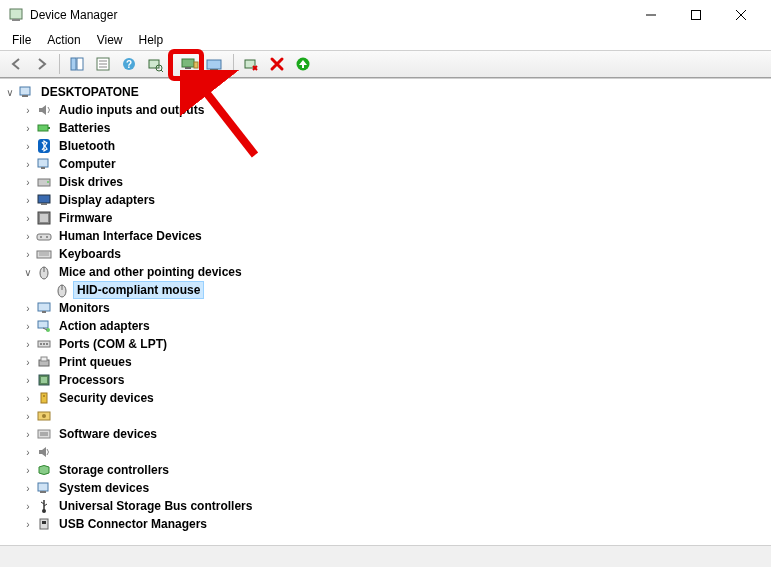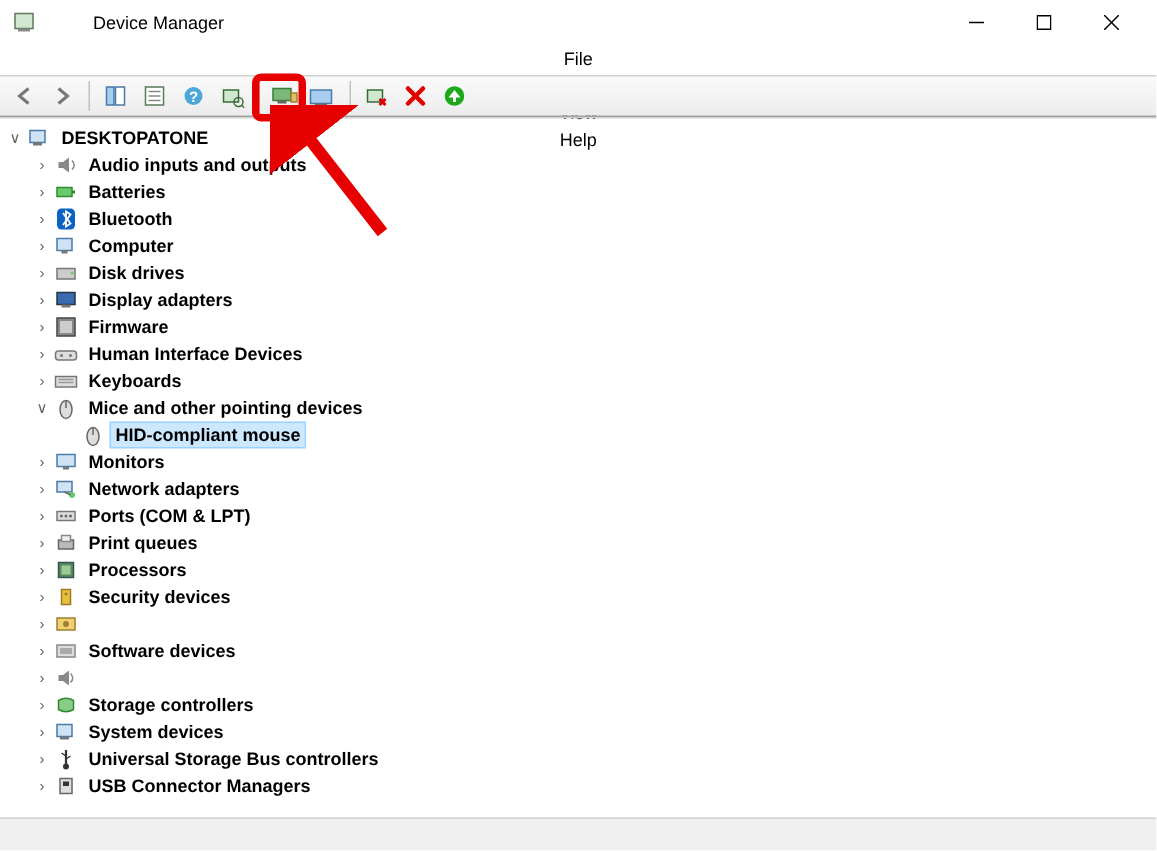--- a/index.html
+++ b/index.html
@@ -12,32 +12,30 @@
     height: 567px;
     overflow: hidden;
     position: relative;
   }
   .titlebar {
     height: 30px;
     display: flex;
     align-items: center;
     padding: 0 8px;
     background: #fff;
-    gap: 32px;
   }
   .title-icon { width: 16px; height: 16px; margin-right: 6px; display: inline-flex; align-items: center; justify-content: center; }
   .title-text { font-size: 12px; color: #000; flex: 1; }
   .win-controls { display: flex; }
   .win-btn { width: 45px; height: 30px; display: flex; align-items: center; justify-content: center; font-size: 12px; color:#000; }
   .menubar {
     height: 20px;
     display: flex;
     align-items: center;
     padding: 0 4px;
-    flex-direction: column;
   }
   .menu-item { padding: 2px 8px; cursor: default; }
   .toolbar {
     height: 28px;
     border-top: 1px solid #d0d0d0;
     border-bottom: 1px solid #a0a0a0;
     background: linear-gradient(#fafafa,#ececec);
     display: flex;
     align-items: center;
     padding: 0 4px;
@@ -337,21 +335,21 @@
     </div>
     <div class="row" style="padding-left: 22px;">
       <span class="expander">›</span>
       <span class="node-icon">
         <svg width="16" height="16">
           <rect x="2" y="3" width="10" height="7" fill="#cfe3f5" stroke="#4a7aa8"></rect>
           <circle cx="12" cy="12" r="2" fill="#6c6"></circle>
           <line x1="7" y1="10" x2="11" y2="12" stroke="#666"></line>
         </svg>
       </span>
-      <span class="node-label">Network adapters</span>
+      <span class="node-label">Action adapters</span>
     </div>
     <div class="row" style="padding-left: 22px;">
       <span class="expander">›</span>
       <span class="node-icon">
         <svg width="16" height="16">
           <rect x="2" y="5" width="12" height="6" fill="#ddd" stroke="#777"></rect>
           <circle cx="5" cy="8" r="1" fill="#666"></circle>
           <circle cx="8" cy="8" r="1" fill="#666"></circle>
           <circle cx="11" cy="8" r="1" fill="#666"></circle>
         </svg>

